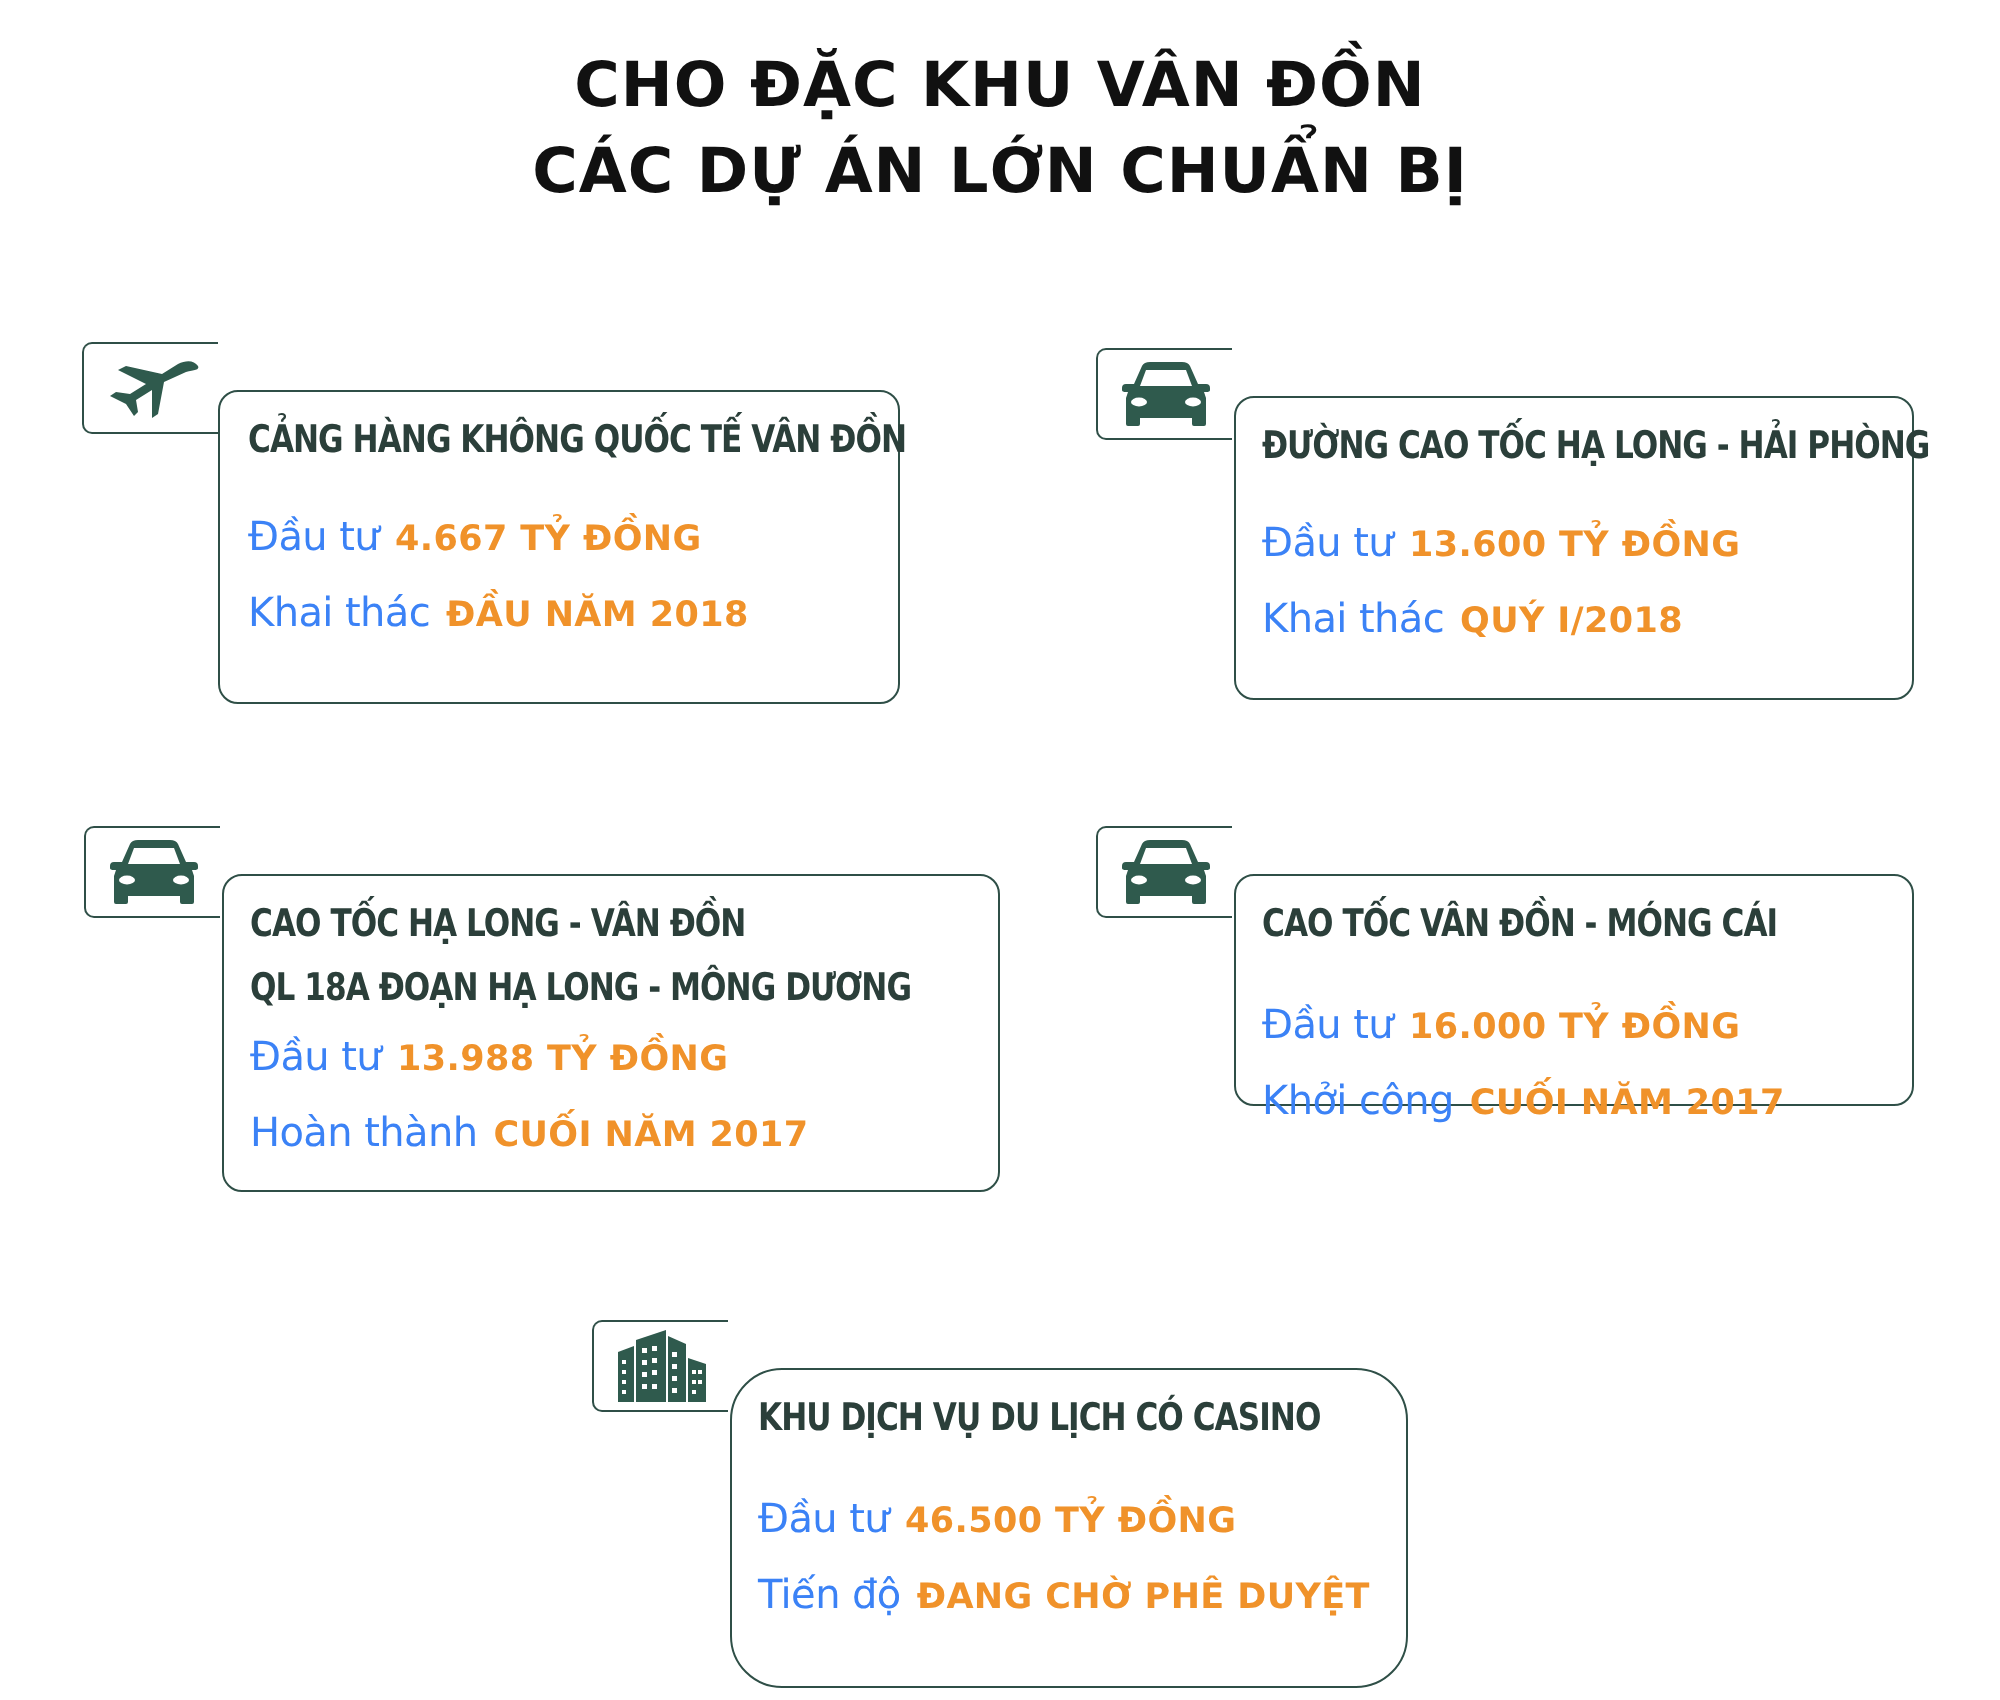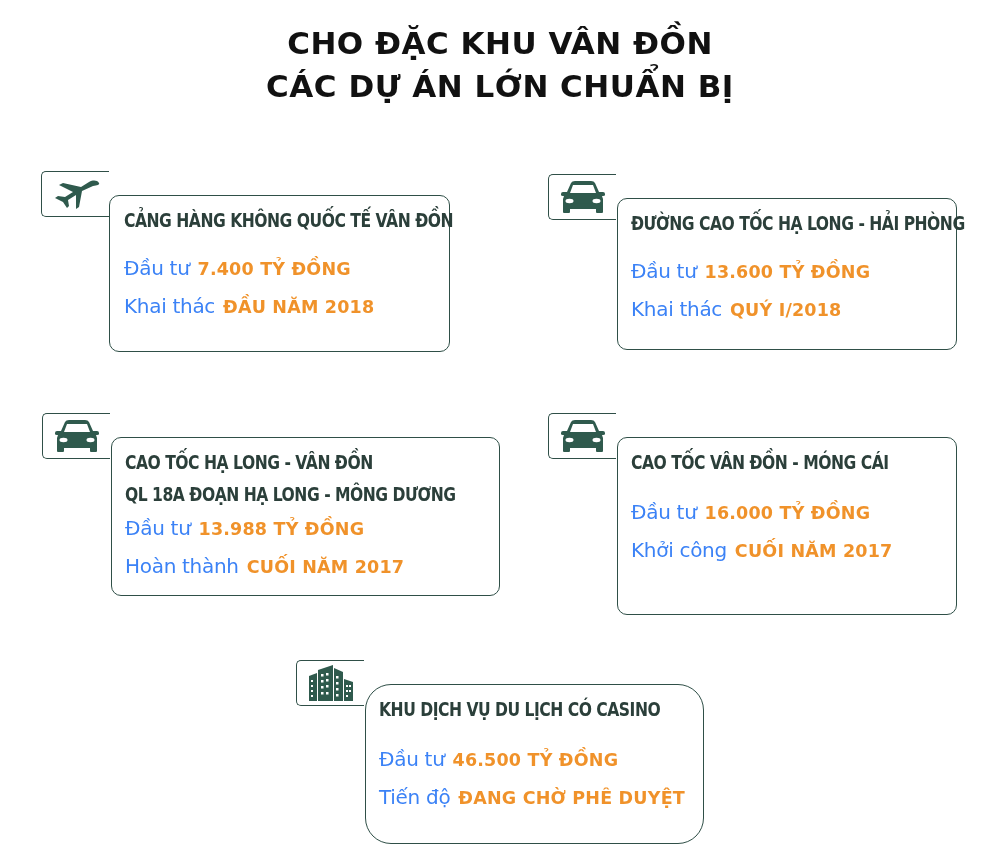--- a/index.html
+++ b/index.html
@@ -52,21 +52,21 @@
     <span>
       <svg width="50" height="34" viewBox="0 0 50 34">
         <path fill="#2f5a4d" d="M48 6 C46 3 42 3 38 5 L30 10 L12 6 L8 8 L22 15 L14 20 L7 19 L4 21 L12 25 L16 31 L18 29 L17 23 L25 18 L25 32 L28 30 L31 14 L42 9 C46 8 49 8 48 6 Z"></path>
       </svg>
     </span>
   </div>
   <div class="main-box" style="left:68px; width:341px; height:157px; padding:8px 0 0 14px;">
     <div class="heading">CẢNG HÀNG KHÔNG QUỐC TẾ VÂN ĐỒN</div>
     <div style="height:14px;"></div>
     <div class="row">
-      <span class="label">Đầu tư</span><span class="value">7.400 TỶ ĐỒNG</span>
+      <span class="label">Đầu tư</span><span class="value">4.667 TỶ ĐỒNG</span>
     </div>
     <div class="row">
       <span class="label">Khai thác</span><span class="value">ĐẦU NĂM 2018</span>
     </div>
   </div>
 </div>
 
 <div class="card" style="left:548px; top:174px;">
   <div class="icon-box">
     <span>
@@ -120,21 +120,21 @@
     <span>
       <svg width="46" height="34" viewBox="0 0 46 34">
         <path fill="#2f5a4d" d="M11 3 Q12 1 15 1 L31 1 Q34 1 35 3 L39 12 L43 12 Q45 12 45 14 L45 15 Q45 16 43 16 L42 16 L43 19 L43 32 Q43 33 42 33 L37 33 Q36 33 36 32 L36 29 L10 29 L10 32 Q10 33 9 33 L4 33 Q3 33 3 32 L3 19 L4 16 L3 16 Q1 16 1 15 L1 14 Q1 12 3 12 L7 12 Z"></path>
         <path fill="#ffffff" d="M13 5 L33 5 L36 13 L10 13 Z"></path>
         <ellipse cx="9.5" cy="21" rx="4" ry="2.2" fill="#ffffff"></ellipse>
         <ellipse cx="36.5" cy="21" rx="4" ry="2.2" fill="#ffffff"></ellipse>
         <rect x="16" y="22" width="14" height="1.5" fill="#2f5a4d"></rect>
       </svg>
     </span>
   </div>
-  <div class="main-box" style="left:69px; width:340px; height:178px; padding:8px 0 0 13px;">
+  <div class="main-box" style="left:69px; width:340px; height:116px; padding:8px 0 0 13px;">
     <div class="heading">CAO TỐC VÂN ĐỒN - MÓNG CÁI</div>
     <div style="height:16px;"></div>
     <div class="row">
       <span class="label">Đầu tư</span><span class="value">16.000 TỶ ĐỒNG</span>
     </div>
     <div class="row">
       <span class="label">Khởi công</span><span class="value">CUỐI NĂM 2017</span>
     </div>
   </div>
 </div>

